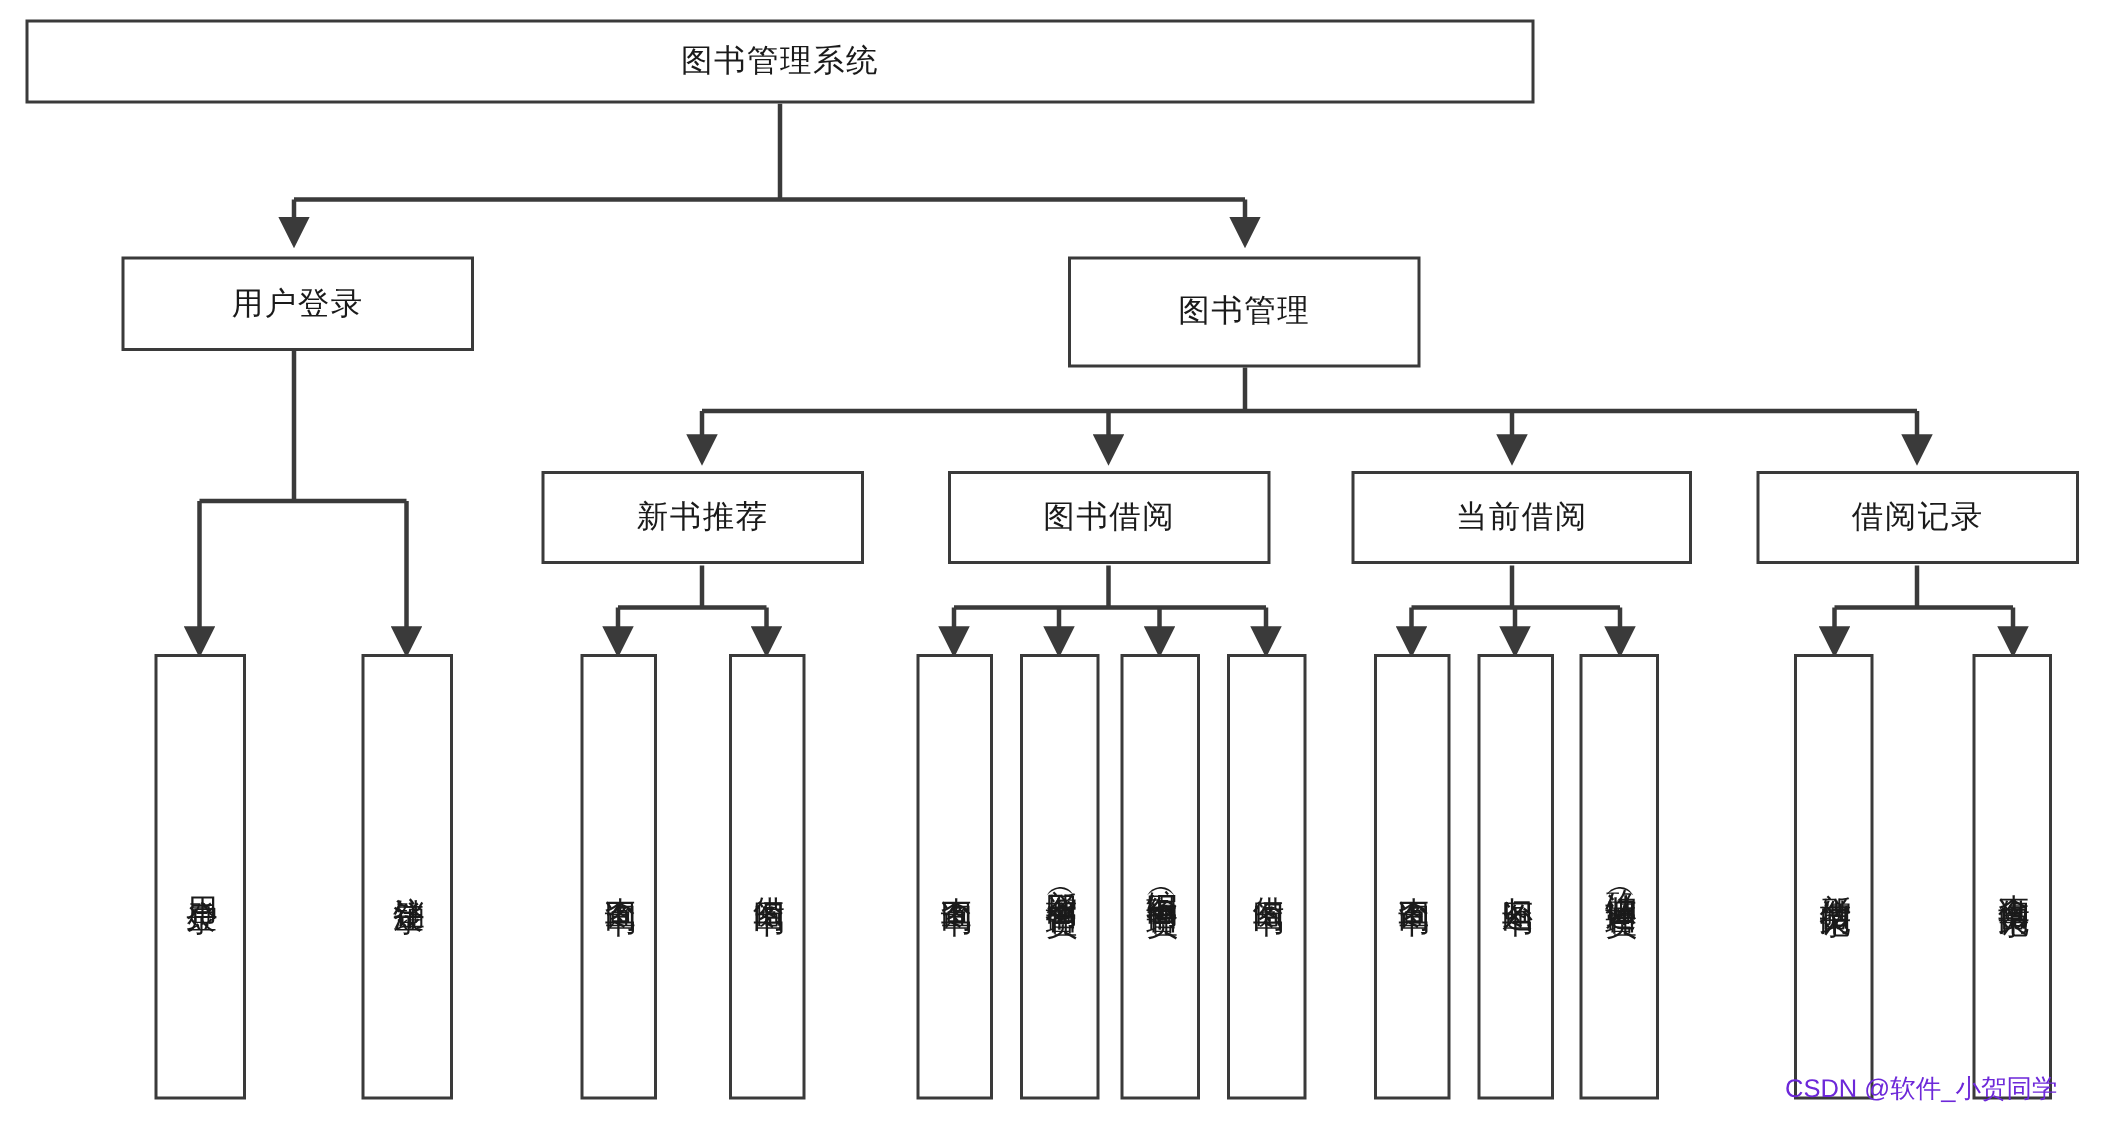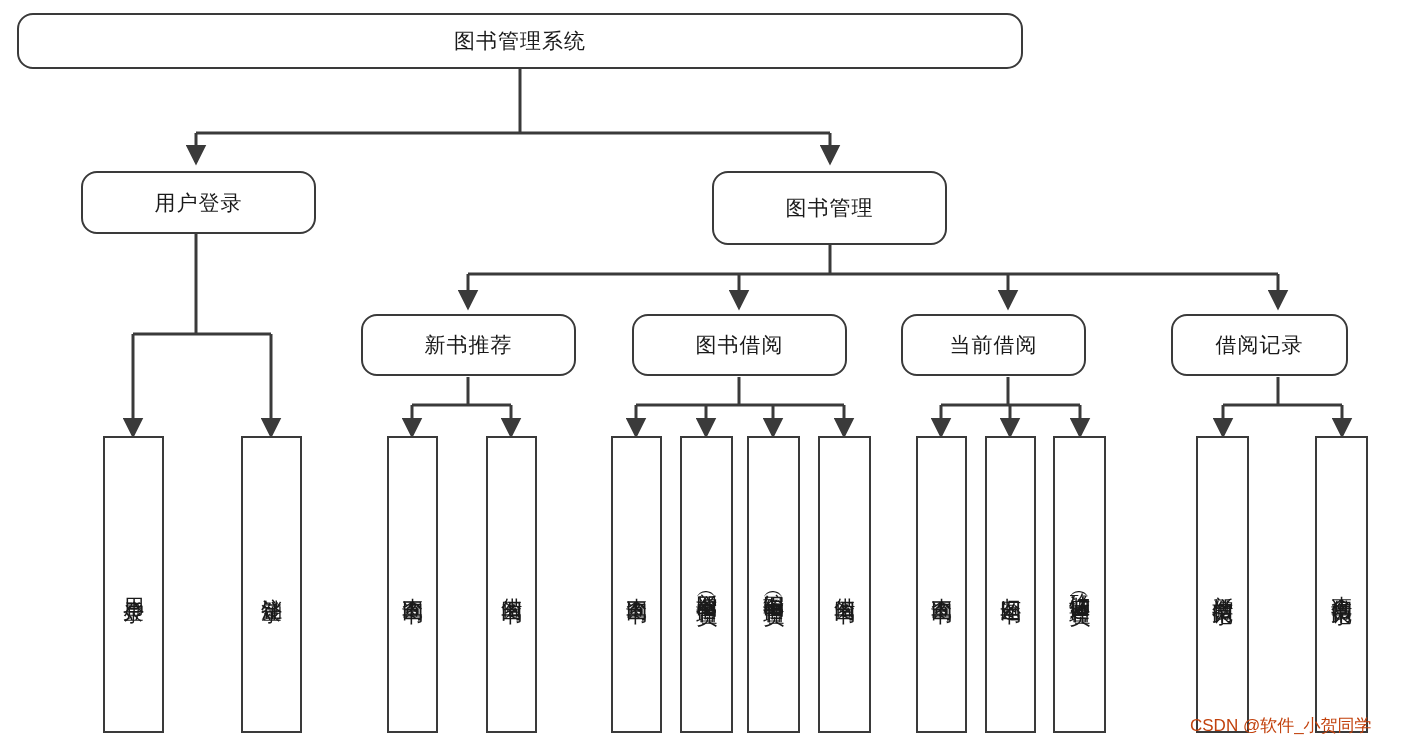--- a/index.html
+++ b/index.html
@@ -32,41 +32,40 @@
     display: flex;
     align-items: center;
     justify-content: center;
     color: #1a1a1a;
   }
   .node.horiz {
     font-size: 21px;
     line-height: 1.2;
     letter-spacing: 1px;
     white-space: nowrap;
-    border-radius: 16px;
   }
   .node.vert {
     writing-mode: vertical-rl;
     text-orientation: upright;
     font-size: 21px;
     line-height: 1.25;
     letter-spacing: 2px;
     padding: 4px 0;
   }
   .node.vert .label {
     writing-mode: vertical-rl;
     text-orientation: upright;
     text-align: center;
   }
   .watermark {
     position: absolute;
     left: 1190px;
     top: 714px;
     font-size: 17px;
-    color: #c2410c;
+    color: #6d28d9;
     white-space: nowrap;
     font-family: "Liberation Sans", "DejaVu Sans", sans-serif;
   }
 </style>
 </head>
 <body>
 
 <div id="canvas">
 
   <svg id="edges" viewBox="0 0 1405 747" width="1405" height="747">
@@ -133,25 +132,25 @@
   </div>
 
   <div class="node horiz" style="left:632px; top:314px; width:215px; height:62px;">
     <span class="label">图书借阅</span>
   </div>
 
   <div class="node horiz" style="left:361px; top:314px; width:215px; height:62px;">
     <span class="label">新书推荐</span>
   </div>
 
-  <div class="node horiz" style="left:901px; top:314px; width:185px; height:62px;">
+  <div class="node horiz" style="left:901px; top:314px; width:227px; height:62px;">
     <span class="label">当前借阅</span>
   </div>
 
-  <div class="node horiz" style="left:1171px; top:314px; width:177px; height:62px;">
+  <div class="node horiz" style="left:1171px; top:314px; width:215px; height:62px;">
     <span class="label">借阅记录</span>
   </div>
 
   <div class="node vert" style="left:103px; top:436px; width:61px; height:297px;">
     <span class="label">用户登录</span>
   </div>
 
   <div class="node vert" style="left:241px; top:436px; width:61px; height:297px;">
     <span class="label">注销登录</span>
   </div>

